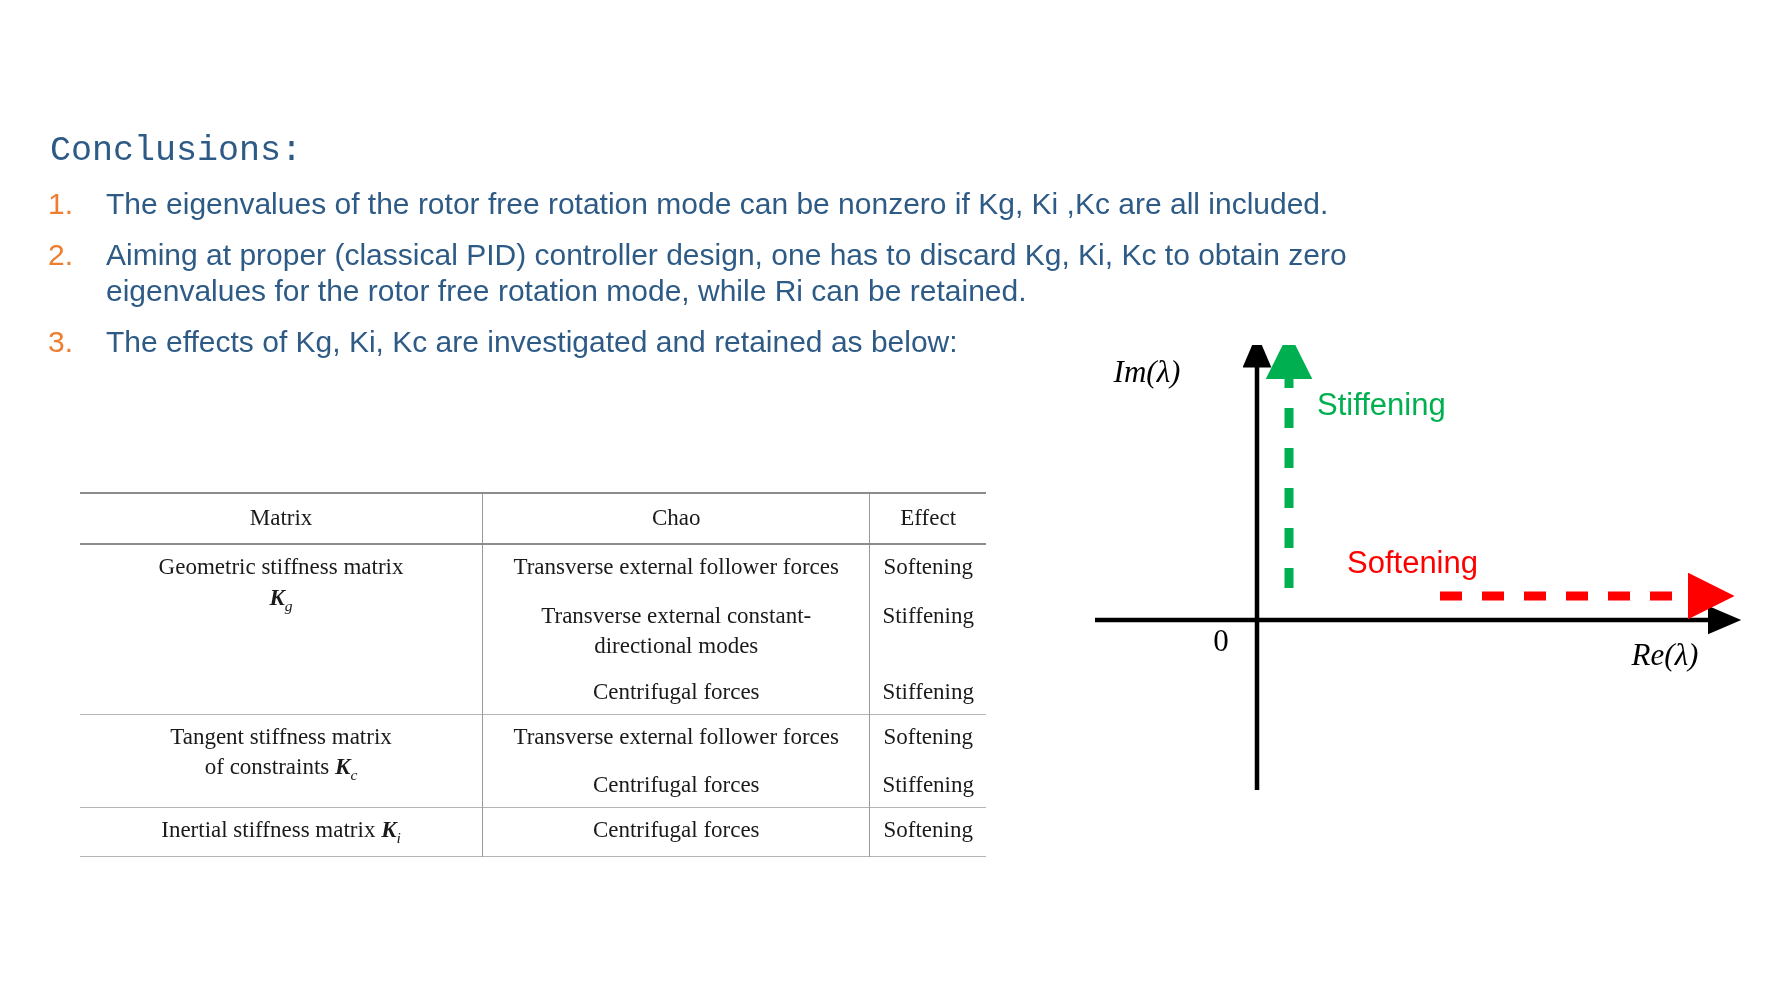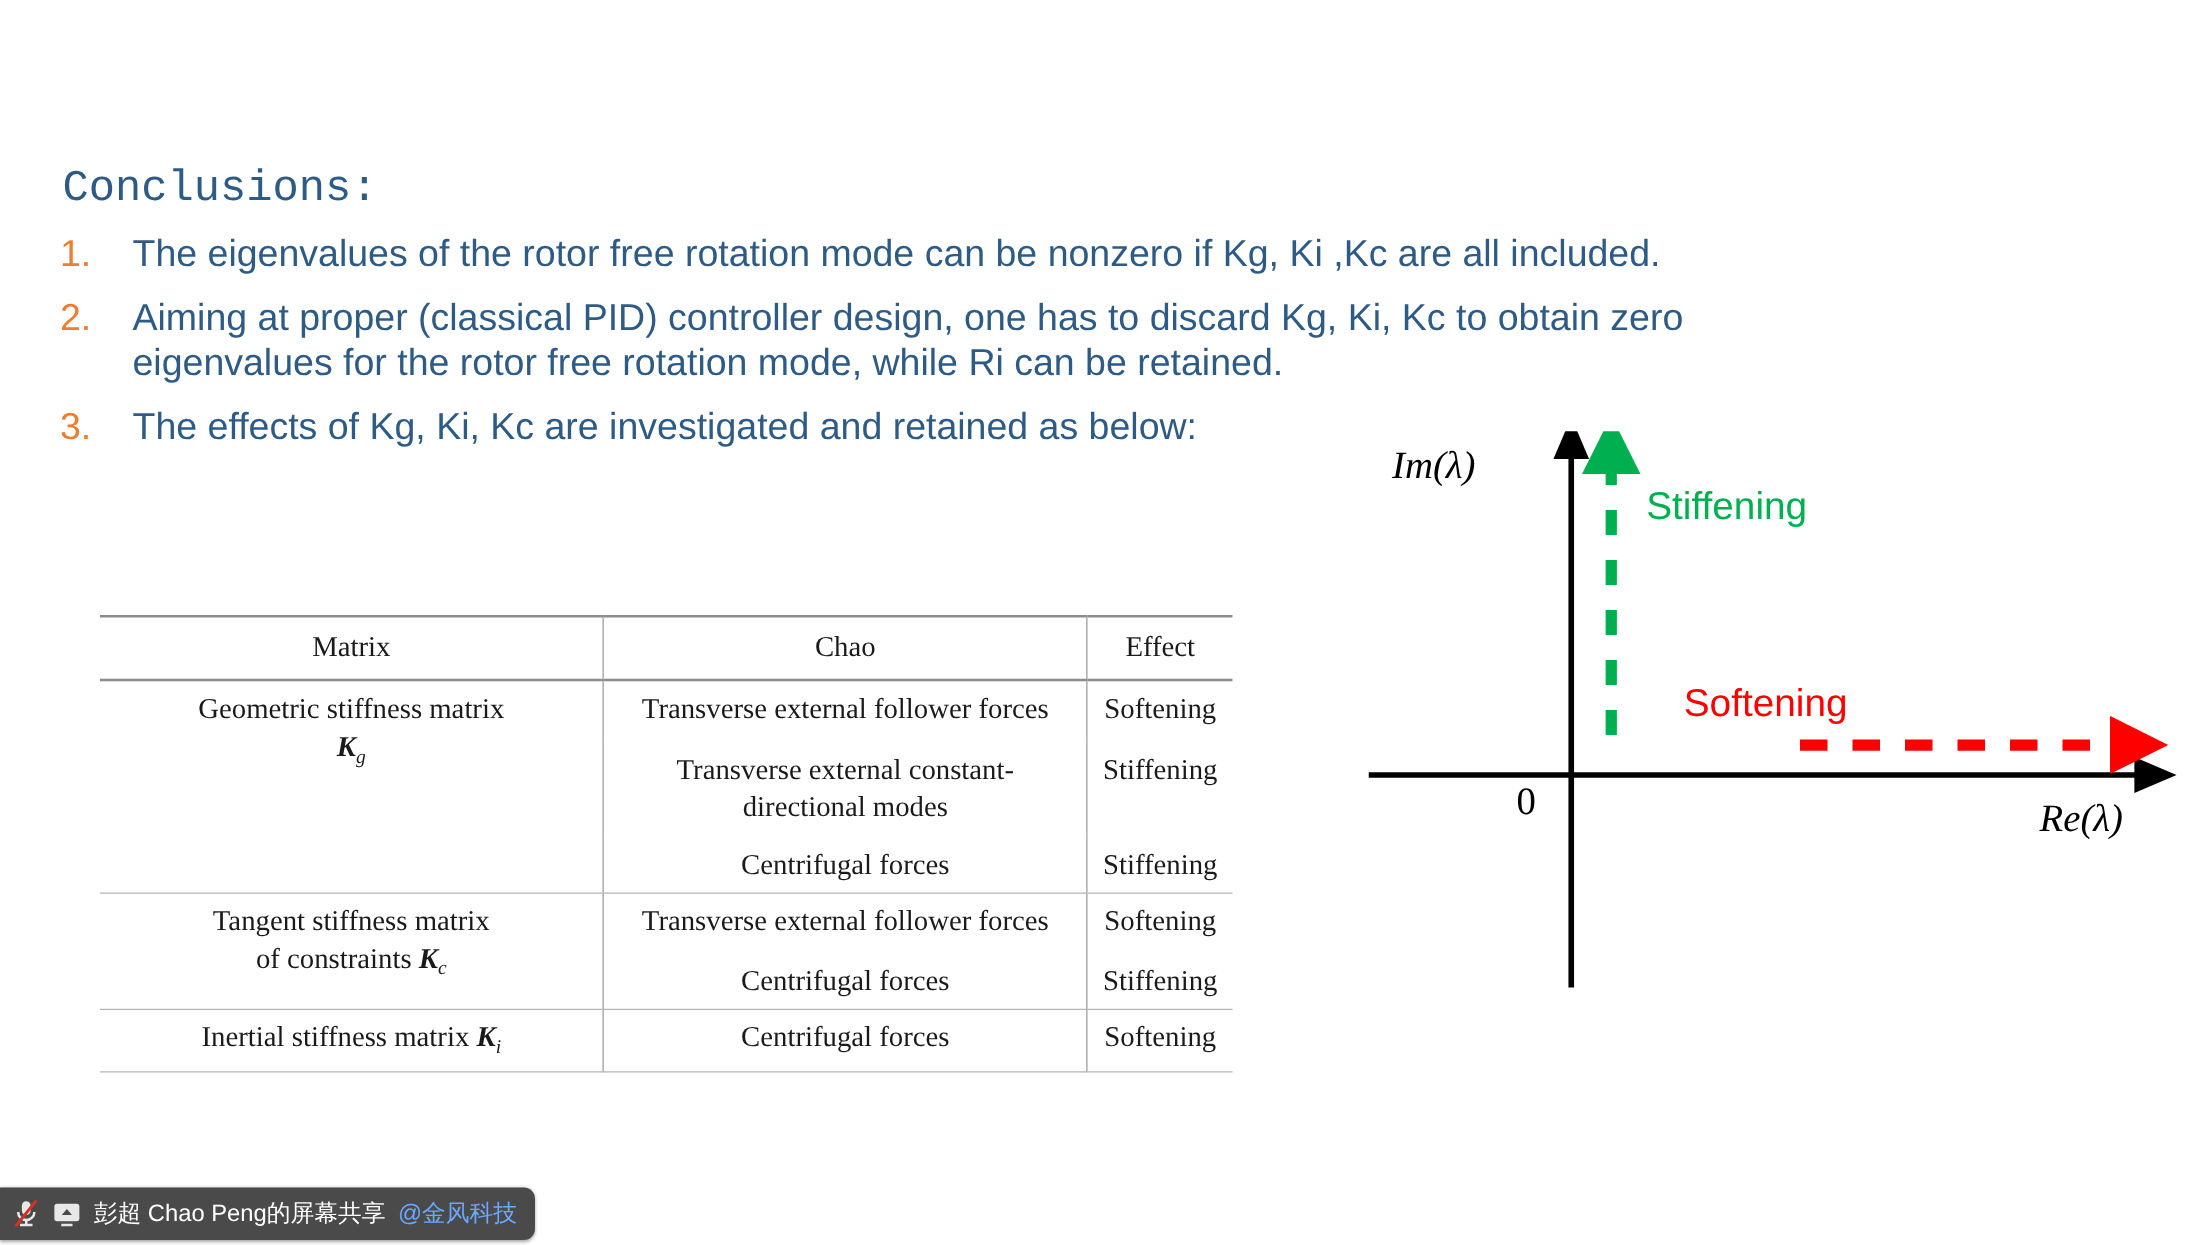--- a/index.html
+++ b/index.html
@@ -243,34 +243,14 @@
       <line x1="355" y1="251" x2="610" y2="251" stroke="#FF0000" stroke-width="9" stroke-dasharray="22 20" marker-end="url(#arrow-red)"></line>
 
       <text class="axis-label" x="62" y="37" text-anchor="middle">Im(λ)</text>
       <text class="axis-label" x="580" y="320" text-anchor="middle">Re(λ)</text>
       <text class="zero-label" x="136" y="306" text-anchor="middle">0</text>
       <text class="annot" x="232" y="70" fill="#00B050">Stiffening</text>
       <text class="annot" x="262" y="228" fill="#FF0000">Softening</text>
     </svg>
   </div>
 
-  <div class="share-bar">
-    <span class="icon">
-      <svg width="22" height="24" viewBox="0 0 22 24" xmlns="http://www.w3.org/2000/svg">
-        <rect x="7.5" y="2" width="7" height="11" rx="3.5" fill="#e8e8e8"></rect>
-        <path d="M4.5 10.5 a6.5 6.5 0 0 0 13 0" fill="none" stroke="#e8e8e8" stroke-width="2"></path>
-        <line x1="11" y1="17" x2="11" y2="21" stroke="#e8e8e8" stroke-width="2"></line>
-        <line x1="6" y1="21" x2="16" y2="21" stroke="#e8e8e8" stroke-width="2"></line>
-        <line x1="2.5" y1="22" x2="19" y2="1.5" stroke="#d93025" stroke-width="2.4"></line>
-      </svg>
-    </span>
-    <span class="icon">
-      <svg width="23" height="21" viewBox="0 0 23 21" xmlns="http://www.w3.org/2000/svg">
-        <rect x="1.5" y="2" width="20" height="14" rx="2.2" fill="#e8e8e8"></rect>
-        <path d="M11.5 6.2 L15.6 11 L7.4 11 Z" fill="#4a4a4a"></path>
-        <line x1="7" y1="19" x2="16" y2="19" stroke="#e8e8e8" stroke-width="2"></line>
-      </svg>
-    </span>
-    <span class="share-name">彭超 Chao Peng的屏幕共享</span>
-    <span class="share-org">@金风科技</span>
-  </div>
 
 </div>
 
 </body></html>

